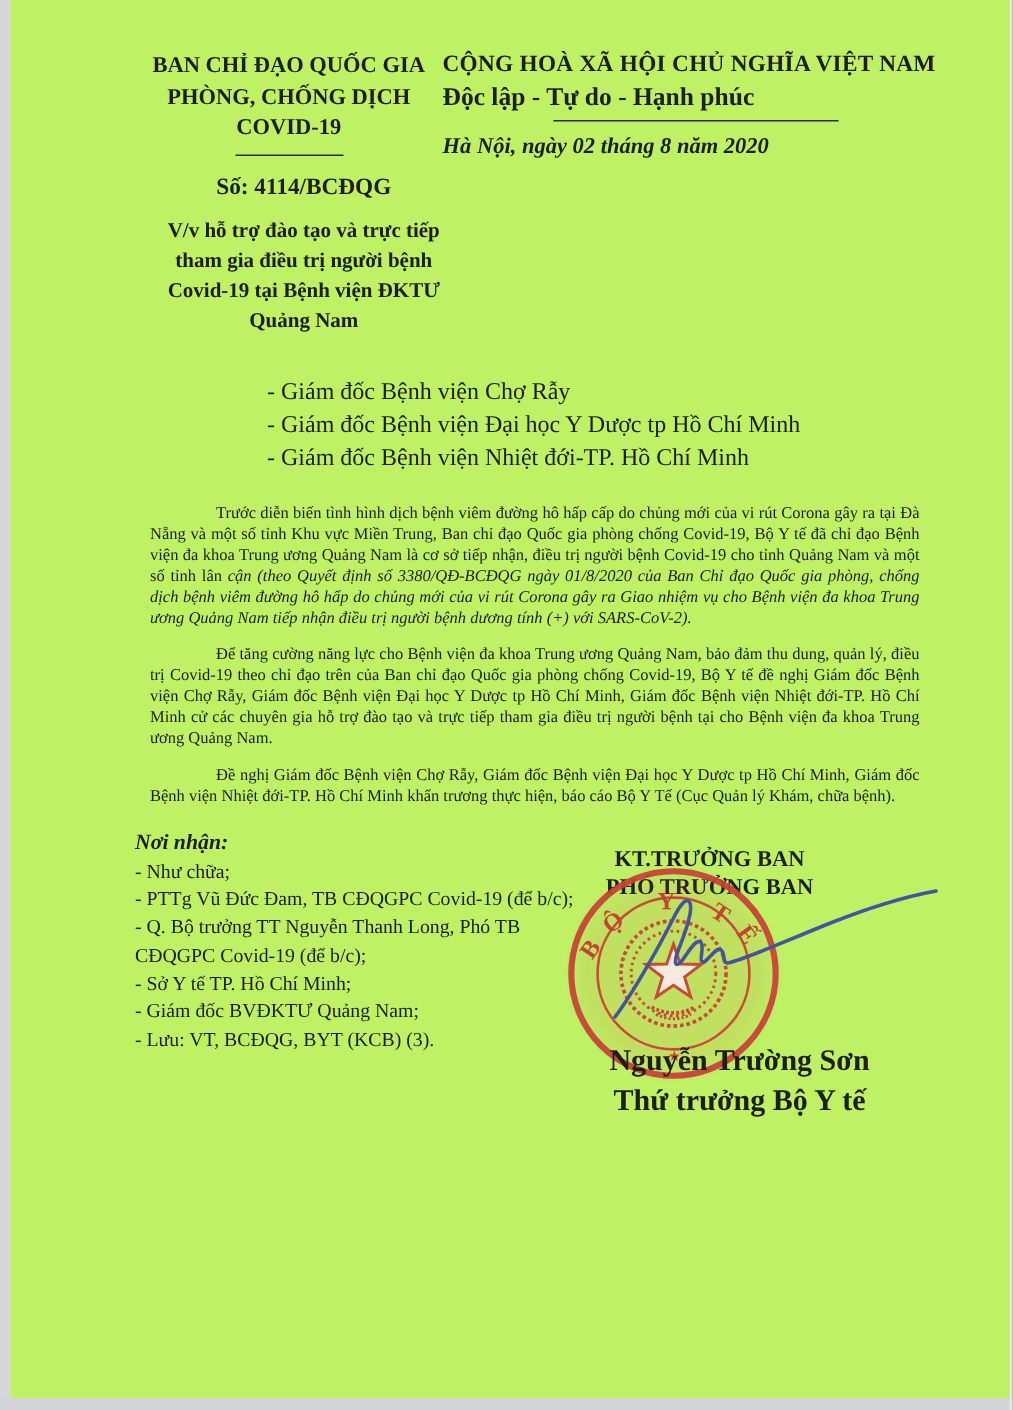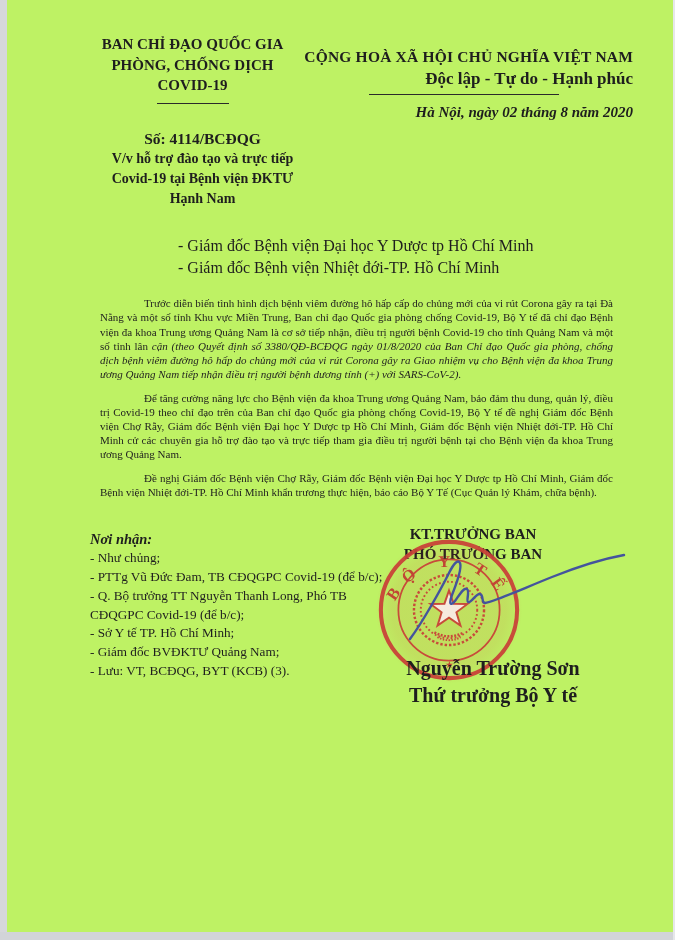--- a/index.html
+++ b/index.html
@@ -13,44 +13,44 @@
     box-sizing:border-box;
   }
   .edge-left{position:absolute;left:0;top:0;width:7px;height:100%;background:#d6d7db;}
   .edge-bottom{position:absolute;left:0;bottom:0;width:100%;height:8px;background:#d2d4d8;}
   .edge-right{position:absolute;right:0;top:0;width:2px;height:100%;background:#e6e7ea;}
 
   
   .header{display:flex;padding:34px 42px 0 90px;}
   .hdr-left{width:205px;text-align:center;font-weight:bold;font-size:15px;line-height:1.38;}
   .hdr-left .rule{width:72px;border-top:1.6px solid #2a2a2a;margin:7px auto 0;}
-  .hdr-right{flex:1;text-align:right;margin-top:14px;}
+  .hdr-right{flex:1;text-align:left;}
   .hdr-right .national{font-weight:bold;font-size:15.5px;letter-spacing:.2px;}
   .hdr-right .motto{font-weight:bold;font-size:17px;margin-top:3px;}
   .hdr-right .rule{width:190px;border-top:1.6px solid #2a2a2a;margin:5px auto 0;}
   .hdr-right .dateline{font-style:italic;font-weight:bold;font-size:15px;margin-top:9px;}
 
   
   .doc-meta{width:265px;margin-left:70px;text-align:center;margin-top:9px;font-weight:bold;}
   .doc-number{font-size:15.5px;}
-  .subject{font-size:14px;line-height:1.42;margin-top:1px;}
+  .subject{font-size:14px;line-height:1.42;margin-top:11px;}
 
   
   .salutation{display:flex;margin:26px 0 0 178px;font-size:16px;}
   .salutation .label{margin-right:32px;white-space:nowrap;}
   .recipients div{line-height:1.4;}
 
   
   .body-text{margin:17px 62px 0 100px;font-size:11px;line-height:1.28;text-align:justify;}
   .body-text p{margin:0 0 10px 0;text-indent:44px;}
   .body-text .it{font-style:italic;}
 
   
   .footer{position:relative;margin-top:8px;height:230px;}
-  .noi-nhan{position:absolute;left:90px;top:22px;width:300px;}
+  .noi-nhan{position:absolute;left:90px;top:6px;width:300px;}
   .noi-nhan .nn-label{font-weight:bold;font-style:italic;font-size:14.5px;margin-bottom:1px;}
   .noi-nhan .nn-item{font-size:13.2px;line-height:1.42;}
   .sig-titles{position:absolute;left:382px;top:16px;width:182px;text-align:center;
               font-weight:bold;font-size:15px;line-height:1.3;}
   .sig-name{position:absolute;left:398px;top:146px;width:190px;text-align:center;
             font-weight:bold;font-size:20px;line-height:1.35;}
   .seal{position:absolute;left:376px;top:28px;width:146px;height:146px;opacity:.93;}
   .seal-blur{position:absolute;left:376px;top:28px;width:146px;height:146px;border-radius:50%;
              background:radial-gradient(circle, rgba(214,64,54,.10) 55%, rgba(214,64,54,0) 72%);}
   .signature{position:absolute;left:392px;top:22px;width:240px;height:120px;}
@@ -76,43 +76,45 @@
       <div class="motto">Độc lập - Tự do - Hạnh phúc</div>
       <div class="rule"></div>
       <div class="dateline">Hà Nội, ngày 02 tháng 8 năm 2020</div>
     </div>
   </div>
 
   <div class="doc-meta">
     <div class="doc-number">Số: 4114/BCĐQG</div>
     <div class="subject">
       <div>V/v hỗ trợ đào tạo và trực tiếp</div>
+      <div>tham gia điều trị người bệnh</div>
       <div>Covid-19 tại Bệnh viện ĐKTƯ</div>
-      <div>Hạnh Nam</div>
+      <div>Quảng Nam</div>
     </div>
   </div>
 
   <div class="salutation">
     <div class="recipients">
+      <div>- Giám đốc Bệnh viện Chợ Rẫy</div>
       <div>- Giám đốc Bệnh viện Đại học Y Dược tp Hồ Chí Minh</div>
       <div>- Giám đốc Bệnh viện Nhiệt đới-TP. Hồ Chí Minh</div>
     </div>
   </div>
 
   <div class="body-text">
     <p><span>Trước diễn biến tình hình dịch bệnh viêm đường hô hấp cấp do chủng mới của vi rút Corona gây ra tại Đà Nẵng và một số tỉnh Khu vực Miền Trung, Ban chỉ đạo Quốc gia phòng chống Covid-19, Bộ Y tế đã chỉ đạo Bệnh viện đa khoa Trung ương Quảng Nam là cơ sở tiếp nhận, điều trị người bệnh Covid-19 cho tỉnh Quảng Nam và một số tỉnh lân </span><span class="it">cận (theo Quyết định số 3380/QĐ-BCĐQG ngày 01/8/2020 của Ban Chỉ đạo Quốc gia phòng, chống dịch bệnh viêm đường hô hấp do chủng mới của vi rút Corona gây ra Giao nhiệm vụ cho Bệnh viện đa khoa Trung ương Quảng Nam tiếp nhận điều trị người bệnh dương tính (+) với SARS-CoV-2).</span></p>
     <p>Để tăng cường năng lực cho Bệnh viện đa khoa Trung ương Quảng Nam, bảo đảm thu dung, quản lý, điều trị Covid-19 theo chỉ đạo trên của Ban chỉ đạo Quốc gia phòng chống Covid-19, Bộ Y tế đề nghị Giám đốc Bệnh viện Chợ Rẫy, Giám đốc Bệnh viện Đại học Y Dược tp Hồ Chí Minh, Giám đốc Bệnh viện Nhiệt đới-TP. Hồ Chí Minh cử các chuyên gia hỗ trợ đào tạo và trực tiếp tham gia điều trị người bệnh tại cho Bệnh viện đa khoa Trung ương Quảng Nam.</p>
     <p>Đề nghị Giám đốc Bệnh viện Chợ Rẫy, Giám đốc Bệnh viện Đại học Y Dược tp Hồ Chí Minh, Giám đốc Bệnh viện Nhiệt đới-TP. Hồ Chí Minh khẩn trương thực hiện, báo cáo Bộ Y Tế (Cục Quản lý Khám, chữa bệnh).</p>
   </div>
 
   <div class="footer">
 
     <div class="noi-nhan">
       <div class="nn-label">Nơi nhận:</div>
-      <div class="nn-item">- Như chủng;</div>
+      <div class="nn-item">- Như chữa;</div>
       <div class="nn-item">- PTTg Vũ Đức Đam, TB CĐQGPC Covid-19 (để b/c);</div>
       <div class="nn-item">- Q. Bộ trưởng TT Nguyễn Thanh Long, Phó TB</div>
       <div class="nn-item">CĐQGPC Covid-19 (để b/c);</div>
       <div class="nn-item">- Sở Y tế TP. Hồ Chí Minh;</div>
       <div class="nn-item">- Giám đốc BVĐKTƯ Quảng Nam;</div>
       <div class="nn-item">- Lưu: VT, BCĐQG, BYT (KCB) (3).</div>
     </div>
 
     <div class="sig-titles">
       <div>KT.TRƯỞNG BAN</div>

